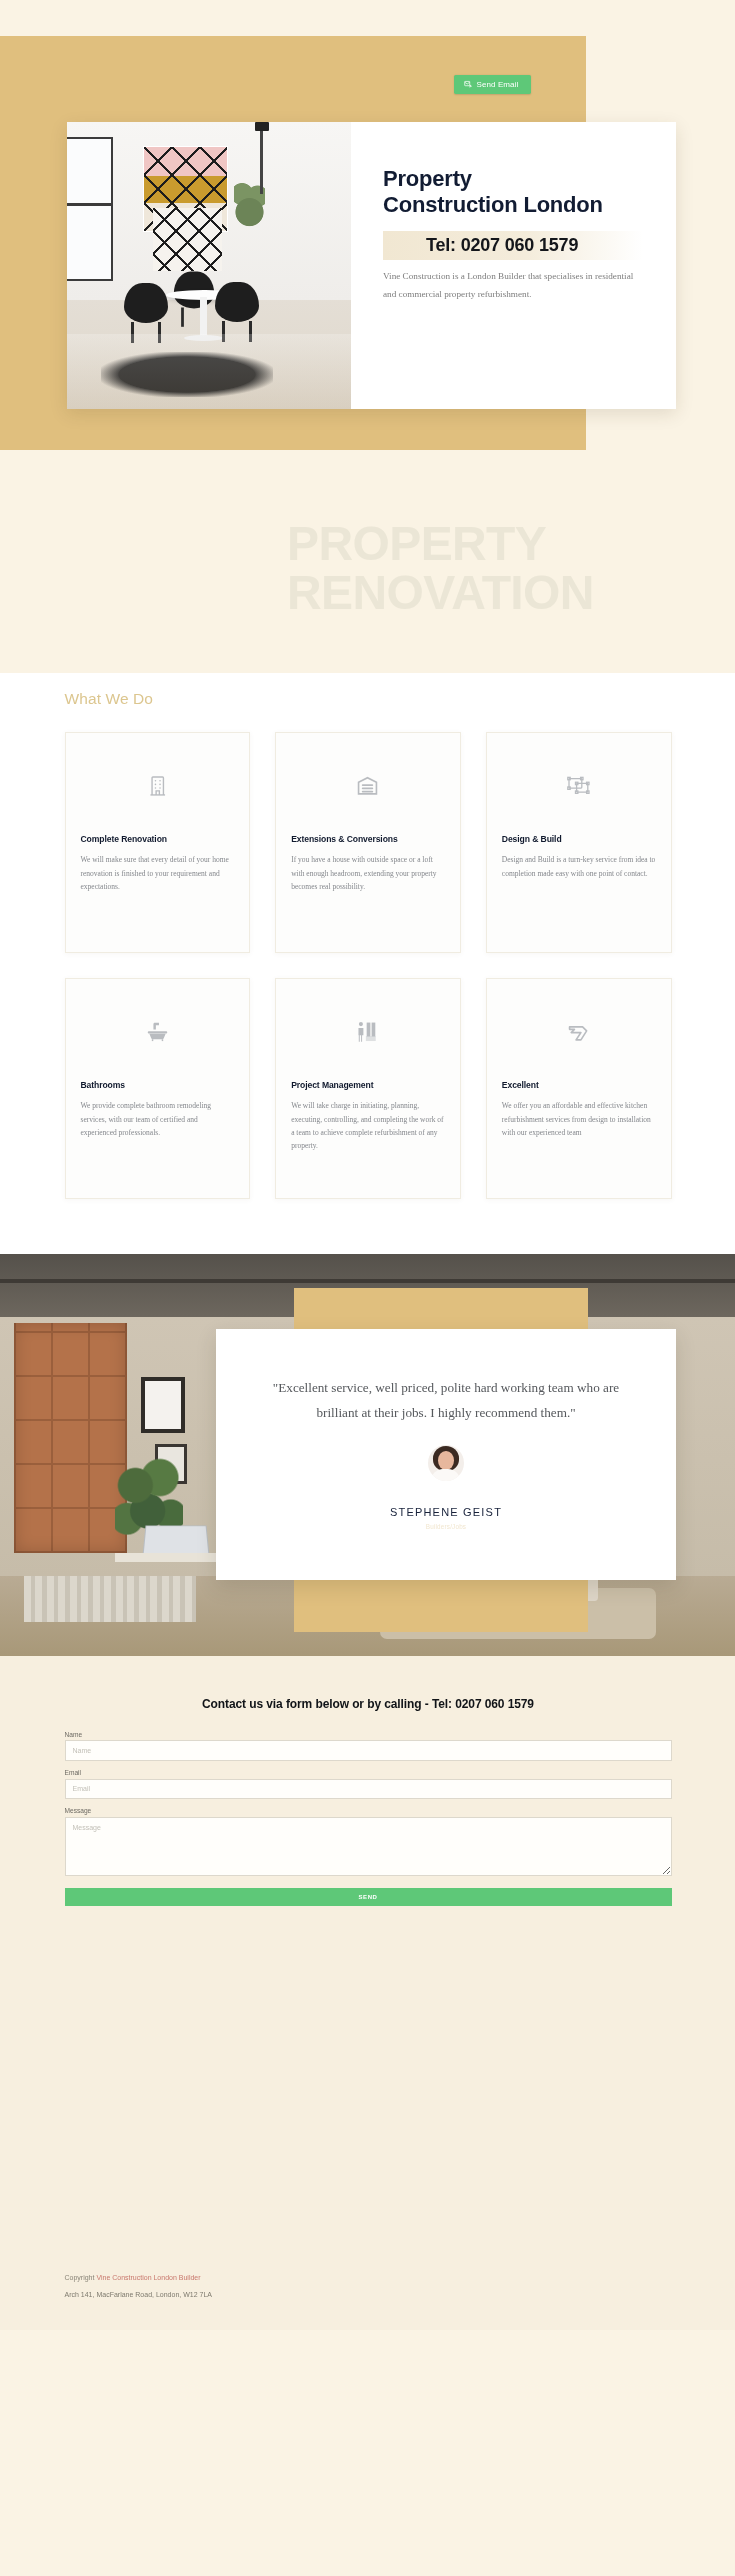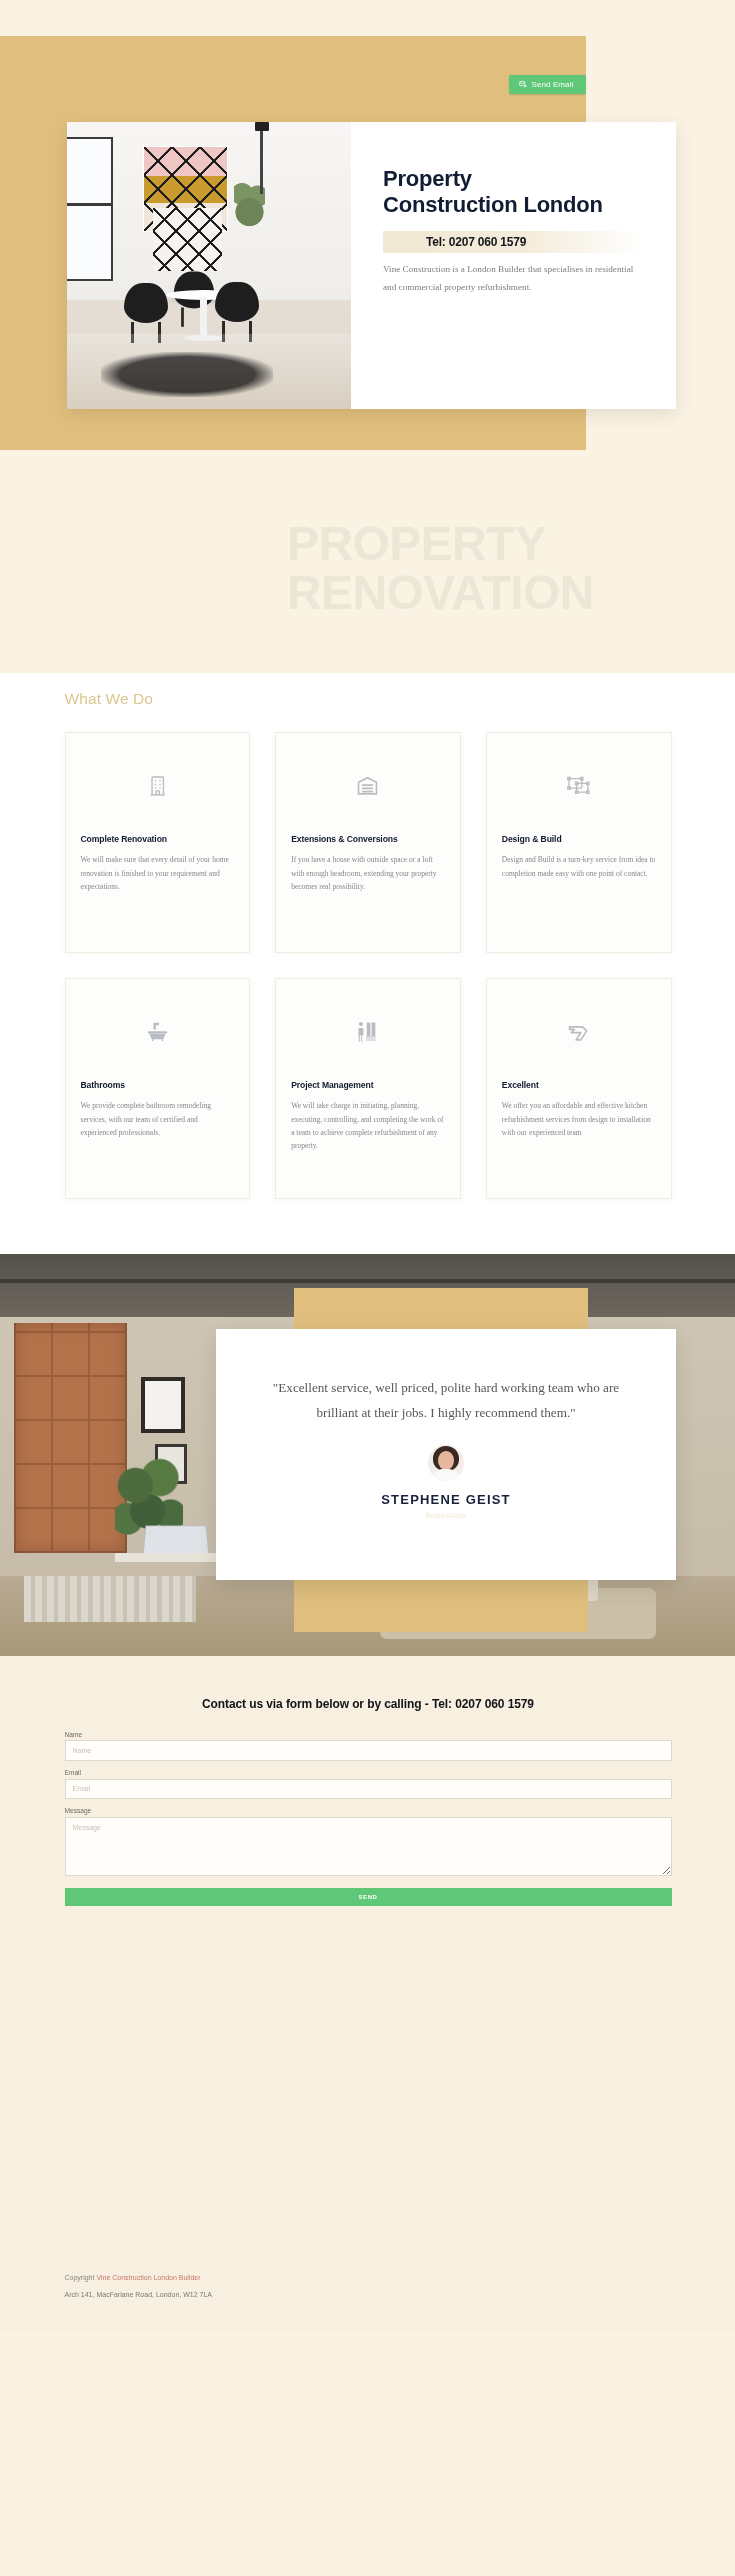--- a/index.html
+++ b/index.html
@@ -32,20 +32,21 @@
     height: 414px;
     background: #e0bf7e;
   }
   .hero-emailbtn-wrap {
     position: absolute;
     top: 75px;
     left: 0;
     width: 586px;
     display: flex;
     justify-content: flex-end;
+    padding-right: 55px;
     z-index: 6;
   }
   .email-btn {
     display: inline-flex;
     align-items: center;
     gap: 4px;
     background: #5ec878;
     color: #ffffff;
     border: none;
     border-radius: 1.7px;
@@ -124,21 +125,21 @@
     line-height: 1.17;
     font-weight: 700;
     color: #121c33;
     letter-spacing: -0.2px;
   }
   .hero-tel {
     margin-top: 13.2px;
     display: block;
     background: linear-gradient(90deg, #f1e7d2 0%, #f4ecdb 55%, rgba(250,243,228,0) 100%);
     padding: 4px 0 4px 43px;
-    font-size: 12px;
+    font-size: 18px;
     font-weight: 700;
     color: #14161b;
     letter-spacing: -0.2px;
   }
   .hero-desc {
     margin-top: 8.6px;
     font-family: "Liberation Serif", serif;
     font-size: 9.2px;
     line-height: 1.95;
     color: #7e7e7e;
@@ -282,23 +283,23 @@
     border-radius: 50%;
     margin-top: 19.5px;
     overflow: hidden;
     position: relative;
     background: #f3eeea;
   }
   .av-hair{position:absolute;left:4.6px;top:1.1px;width:26.4px;height:25px;border-radius:50% 50% 46% 46%;background:#3b2a22;}
   .av-face{position:absolute;left:9.8px;top:5.7px;width:16px;height:19.5px;border-radius:50%;background:#e7b79d;}
   .av-body{position:absolute;left:3.4px;bottom:0;width:29px;height:12.6px;border-radius:12.6px 12.6px 0 0;background:#fbf9f7;}
   .testi-name {
-    margin-top: 11px;
-    font-size: 13px;
-    font-weight: 700;
+    margin-top: 25px;
+    font-size: 11px;
+    font-weight: 400;
     letter-spacing: 1.2px;
     color: #17213a;
   }
   .testi-sub {
     margin-top: 5.2px;
     font-size: 6.3px;
     color: #f1e6cf;
     letter-spacing: 0.2px;
   }
 

